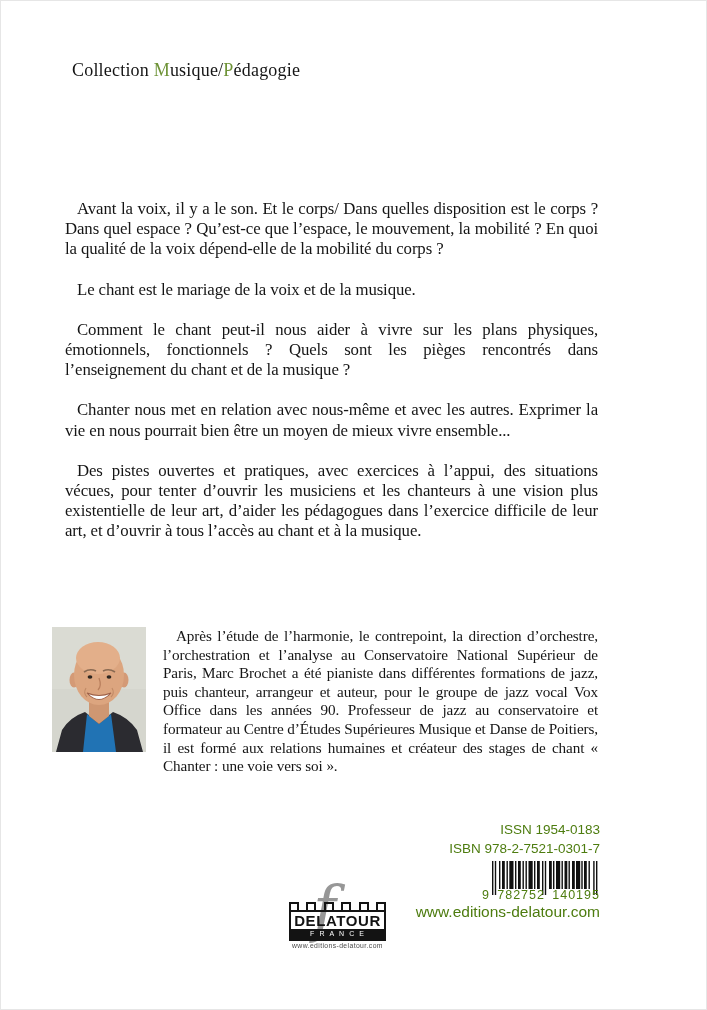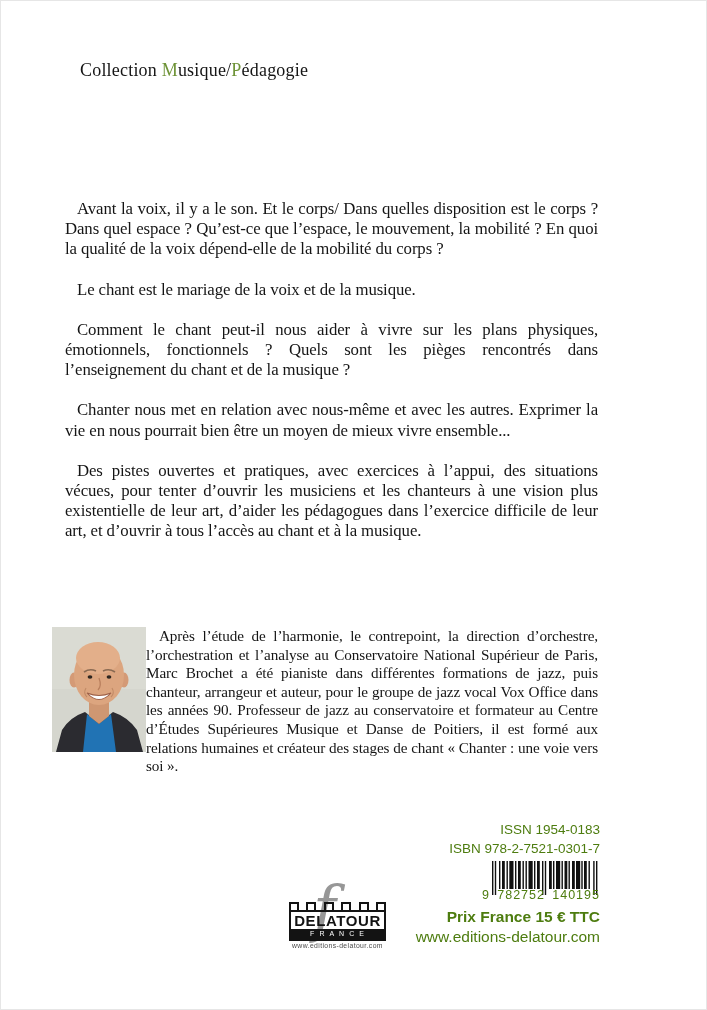--- a/index.html
+++ b/index.html
@@ -2,33 +2,33 @@
 <html lang="fr"><head>
 <meta charset="utf-8">
 <style>
   html,body{margin:0;padding:0;background:#f3f3f3;}
   .page{
     position:relative;width:707px;height:1010px;margin:0 auto;background:#ffffff;
     box-shadow:inset 0 0 0 1px #e6e6e6;overflow:hidden;
     font-family:"Liberation Serif", serif;color:#151515;
   }
   
-  .collection{position:absolute;left:80px;top:60px;font-size:18px;letter-spacing:.2px;}
+  .collection{position:absolute;left:72px;top:60px;font-size:18px;letter-spacing:.2px;}
   .collection .green{color:#6E9337;}
   .author-block{position:absolute;right:102px;top:95px;text-align:right;}
   .author{font-size:23px;line-height:1.2;color:#111;}
   .book-title{margin-top:7px;font-size:30px;line-height:1.2;font-style:italic;color:#7C6D64;}
   
   .synopsis{position:absolute;left:65px;top:199px;width:533px;}
   .synopsis p{
     margin:0 0 20px 0;font-size:16.8px;line-height:20.2px;letter-spacing:-.1px;
     text-align:justify;text-indent:12px;
   }
   
-  .bio{position:absolute;left:52px;top:627px;width:546px;display:flex;}
+  .bio{position:absolute;left:52px;top:627px;width:546px;display:flex;gap:17px;}
   .photo{flex:0 0 94px;height:125px;}
   .photo svg{display:block;}
   .bio p{
     flex:1;margin:0;font-size:15.2px;line-height:18.6px;letter-spacing:-.1px;
     text-align:justify;text-indent:13px;
   }
   
   .bottom-block{
     position:absolute;right:107px;top:820px;width:200px;text-align:right;
     font-family:"Liberation Sans", sans-serif;color:#4d7c0f;
@@ -145,21 +145,20 @@
           <rect x="101.2" y="0" width="1.4" height="34"></rect>
             <rect x="104" y="0" width="1.4" height="34"></rect>
         </g>
       </svg>
       <div class="barcode-digits">
         <span>9</span>
         <span>782752</span>
         <span>140195</span>
       </div>
     </div>
-    <div class="price-line">Prix France 15 € TTC</div>
     <div class="site-line">www.editions-delatour.com</div>
   </div>
 
   <div class="logo">
     <span class="f-glyph">f</span>
     <div class="teeth">
       <span class="tooth"></span>
         <span class="tooth"></span>
         <span class="tooth"></span>
       <span class="tooth"></span>

